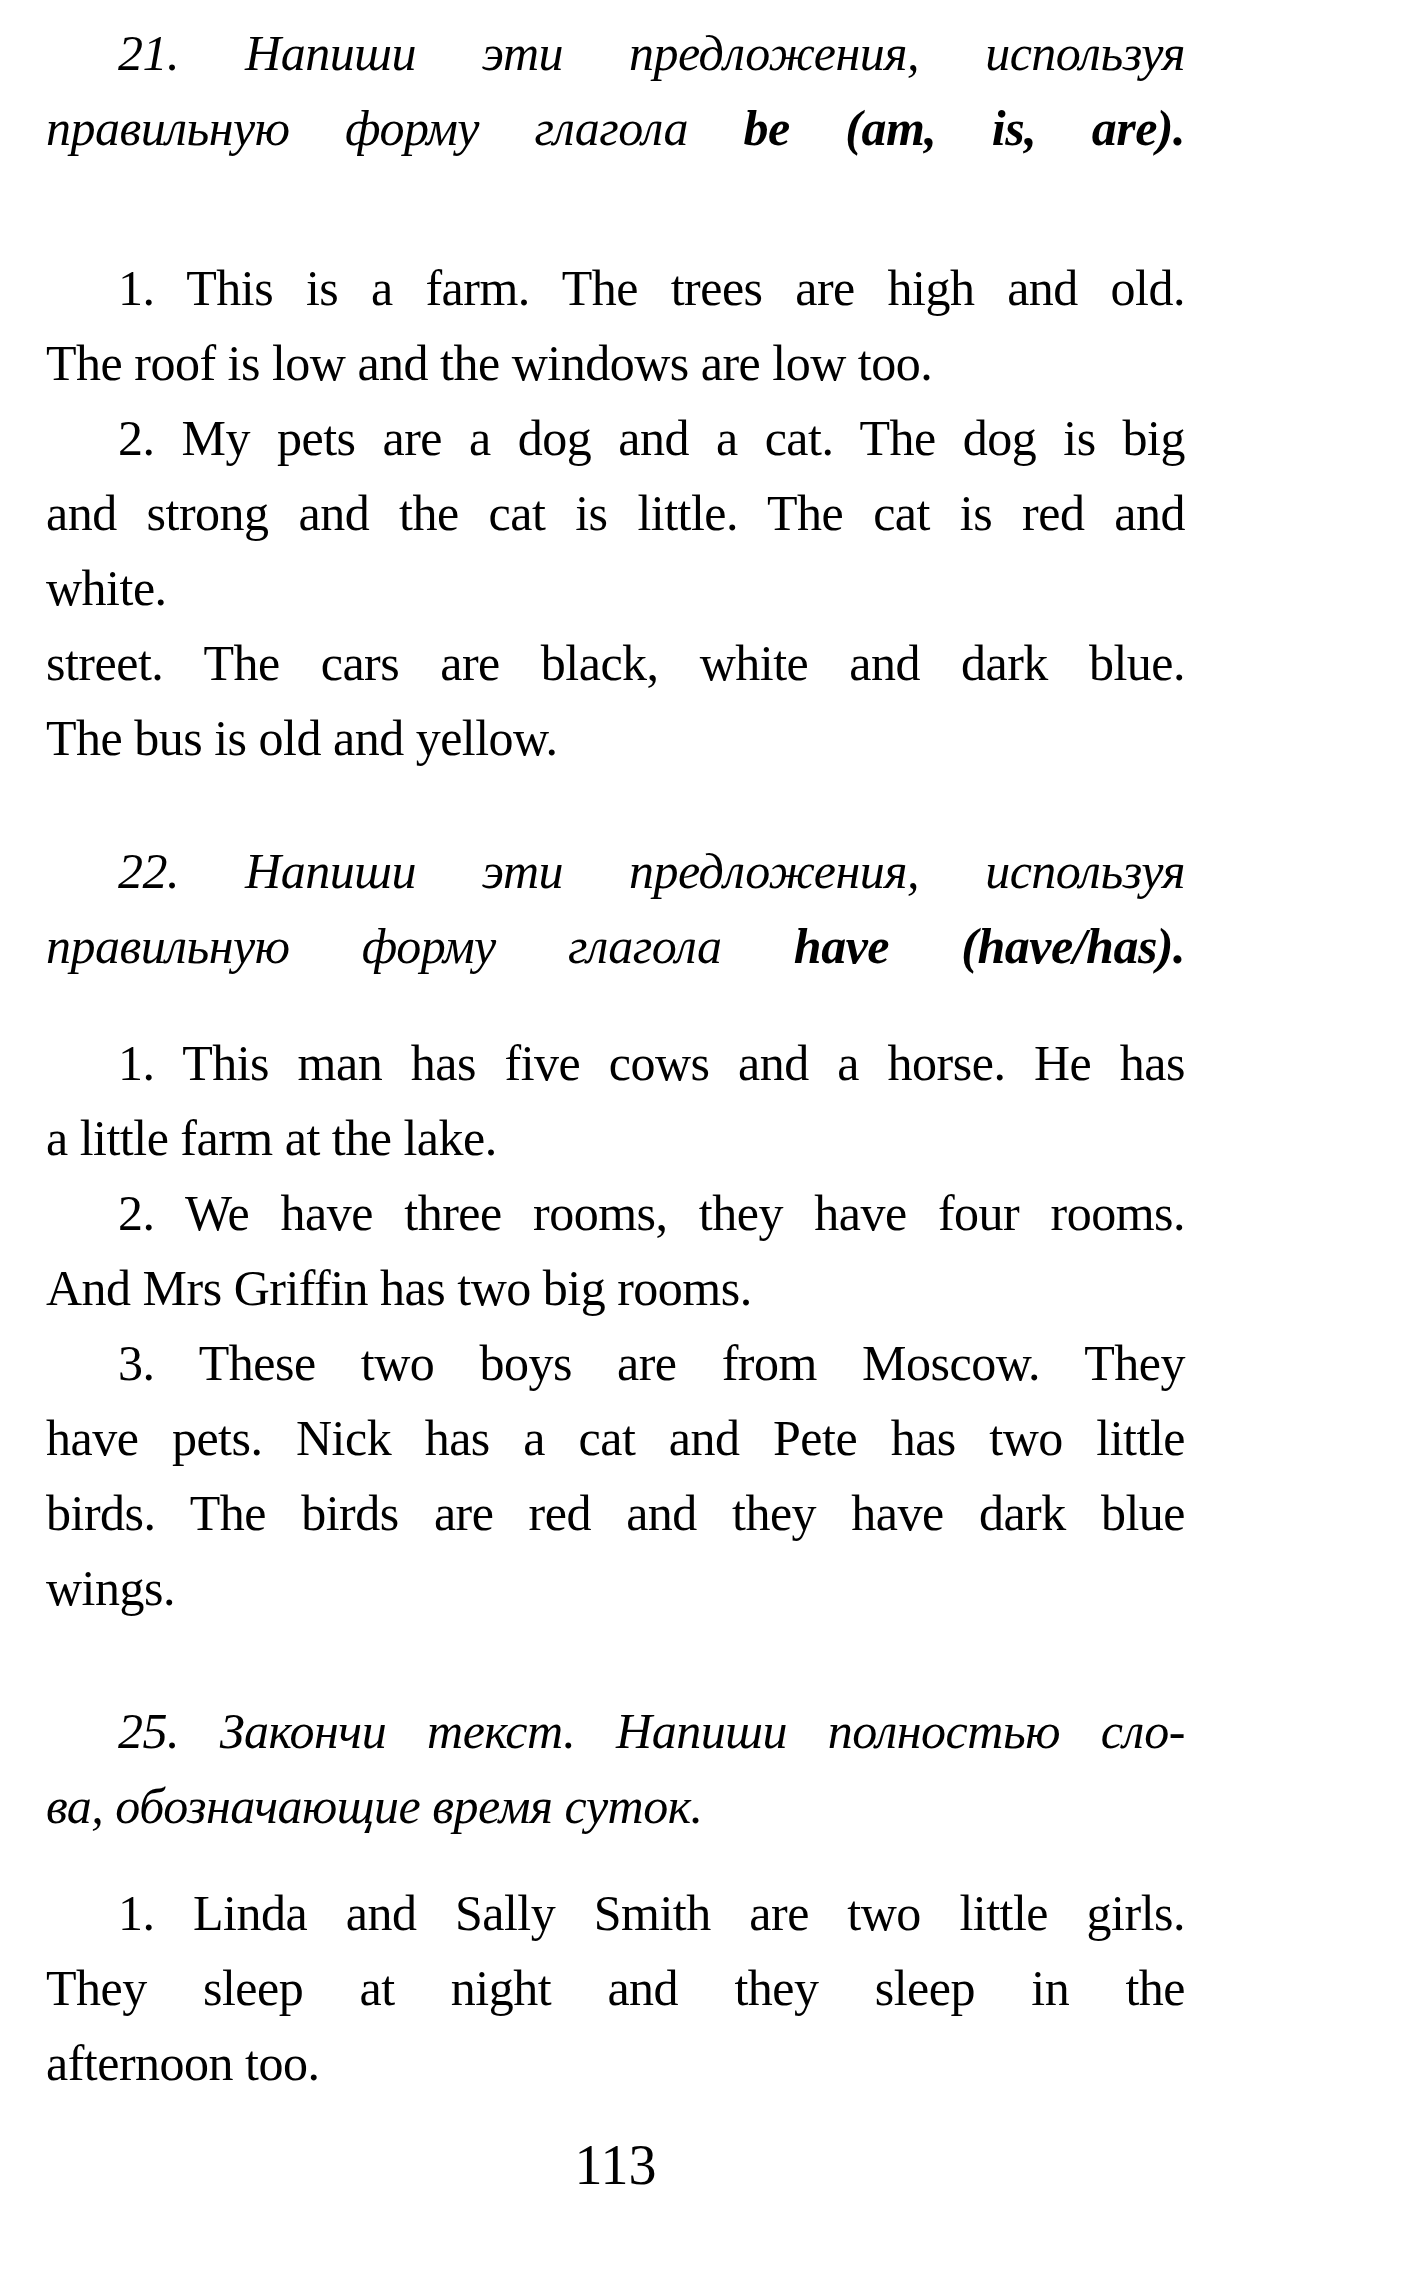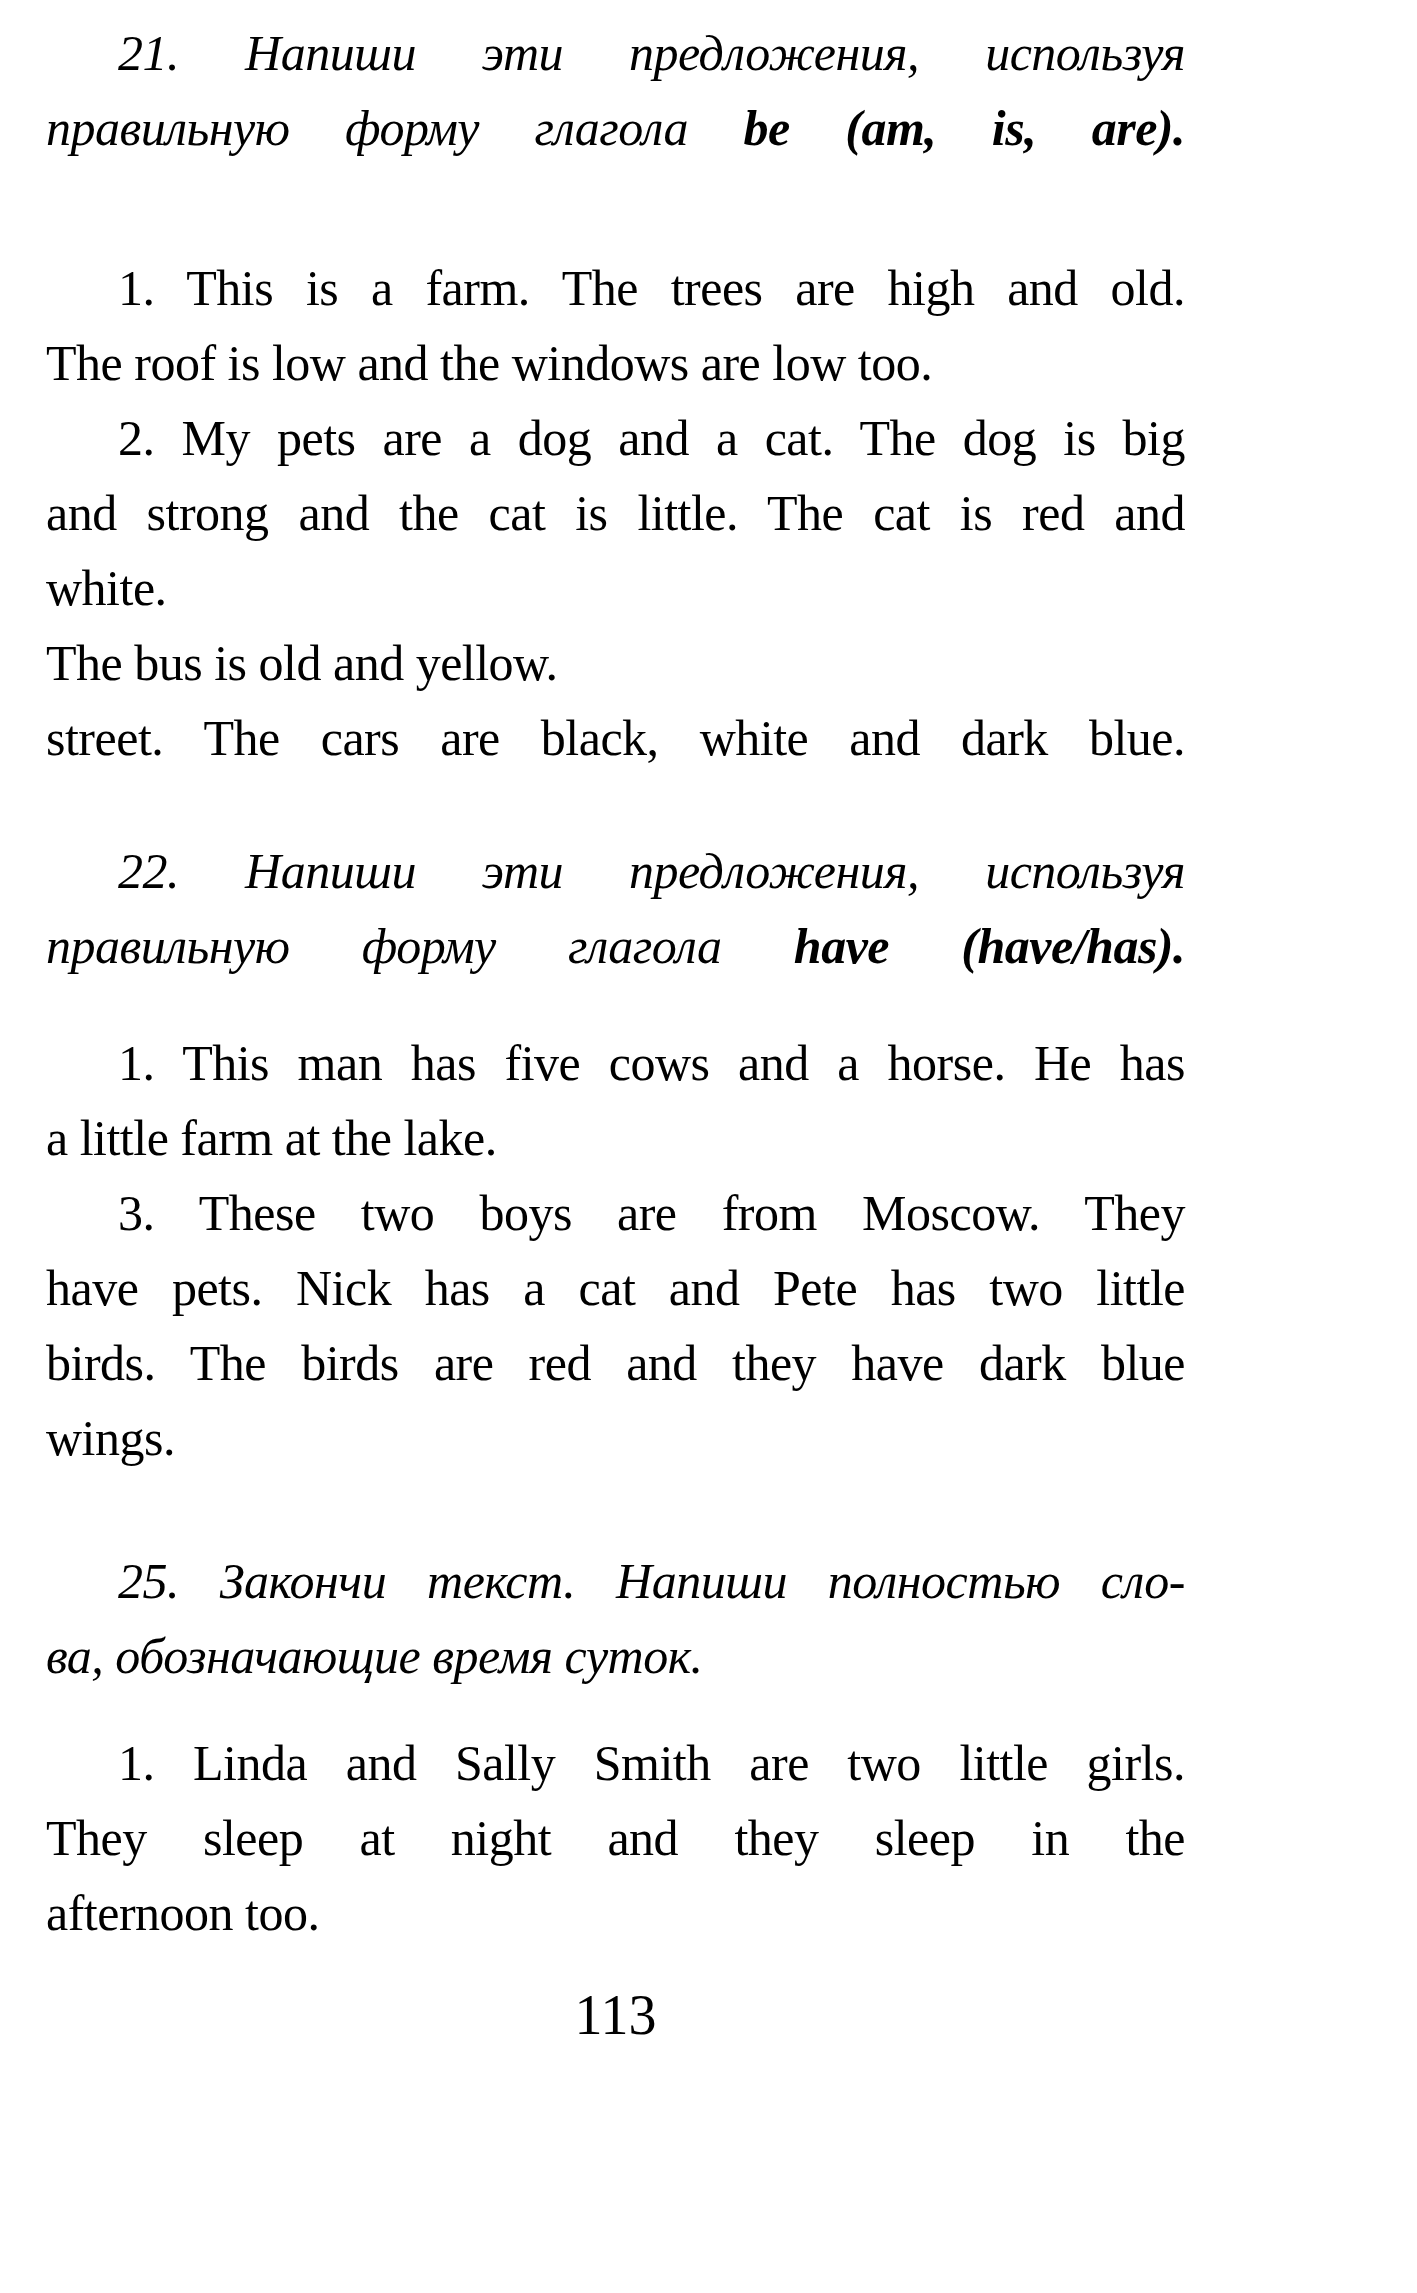--- a/index.html
+++ b/index.html
@@ -73,30 +73,34 @@
   <section class="block mt-after-h21">
       <div class="line j ind"><span>1. This is a farm. The trees are high and old.</span></div>
       <div class="line l"><span>The roof is low and the windows are low too.</span></div>
     </section>
   <section class="block">
       <div class="line j ind"><span>2. My pets are a dog and a cat. The dog is big</span></div>
       <div class="line j"><span>and strong and the cat is little. The cat is red and</span></div>
       <div class="line l"><span>white.</span></div>
     </section>
   <section class="block">
+      <div class="line j"><span>street. The cars are black, white and dark blue.</span></div>
       <div class="line l"><span>The bus is old and yellow.</span></div>
-      <div class="line j"><span>street. The cars are black, white and dark blue.</span></div>
     </section>
   <section class="block heading mt-before-h22">
       <div class="line j ind"><span>22. Напиши эти предложения, используя</span></div>
       <div class="line j"><span>правильную форму глагола </span><span class="bold">have (have/has).</span></div>
     </section>
   <section class="block mt-after-h22">
       <div class="line j ind"><span>1. This man has five cows and a horse. He has</span></div>
       <div class="line l"><span>a little farm at the lake.</span></div>
+    </section>
+  <section class="block">
+      <div class="line j ind"><span>2. We have three rooms, they have four rooms.</span></div>
+      <div class="line l"><span>And Mrs Griffin has two big rooms.</span></div>
     </section>
   <section class="block">
       <div class="line j ind"><span>3. These two boys are from Moscow. They</span></div>
       <div class="line j"><span>have pets. Nick has a cat and Pete has two little</span></div>
       <div class="line j"><span>birds. The birds are red and they have dark blue</span></div>
       <div class="line l"><span>wings.</span></div>
     </section>
   <section class="block heading mt-before-h25">
       <div class="line j ind"><span>25. Закончи текст. Напиши полностью сло-</span></div>
       <div class="line l"><span>ва, обозначающие время суток.</span></div>

